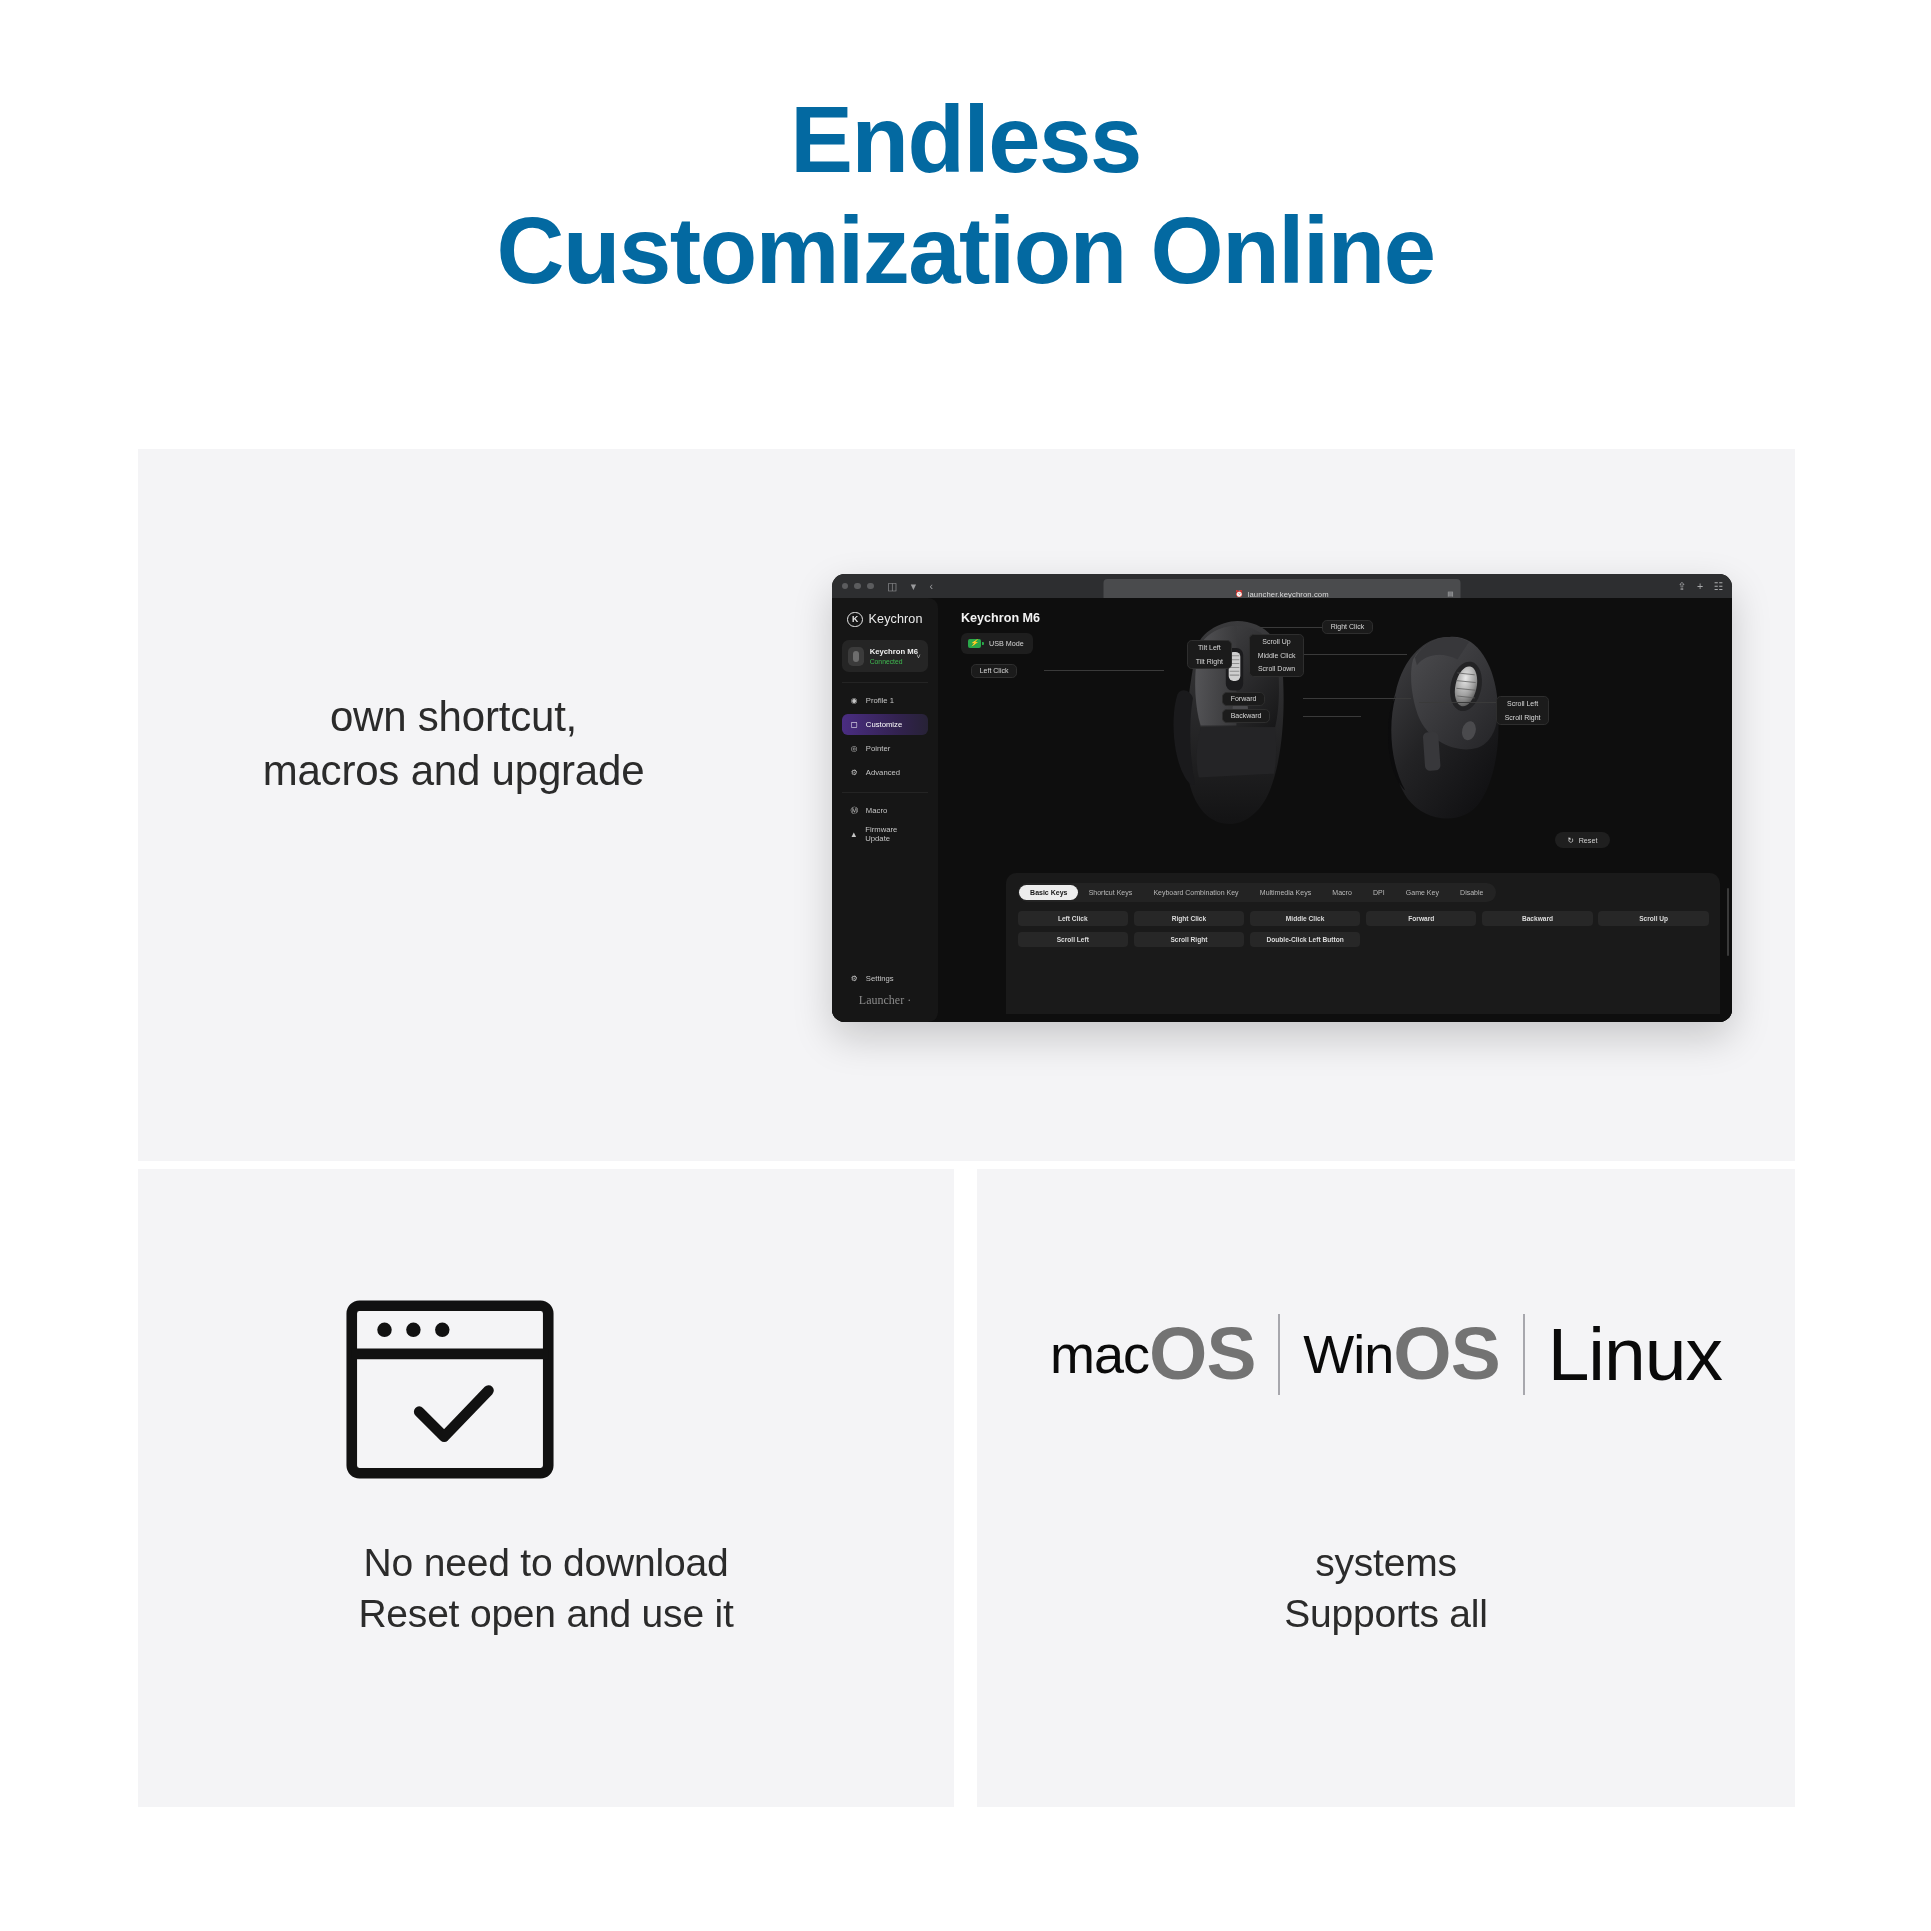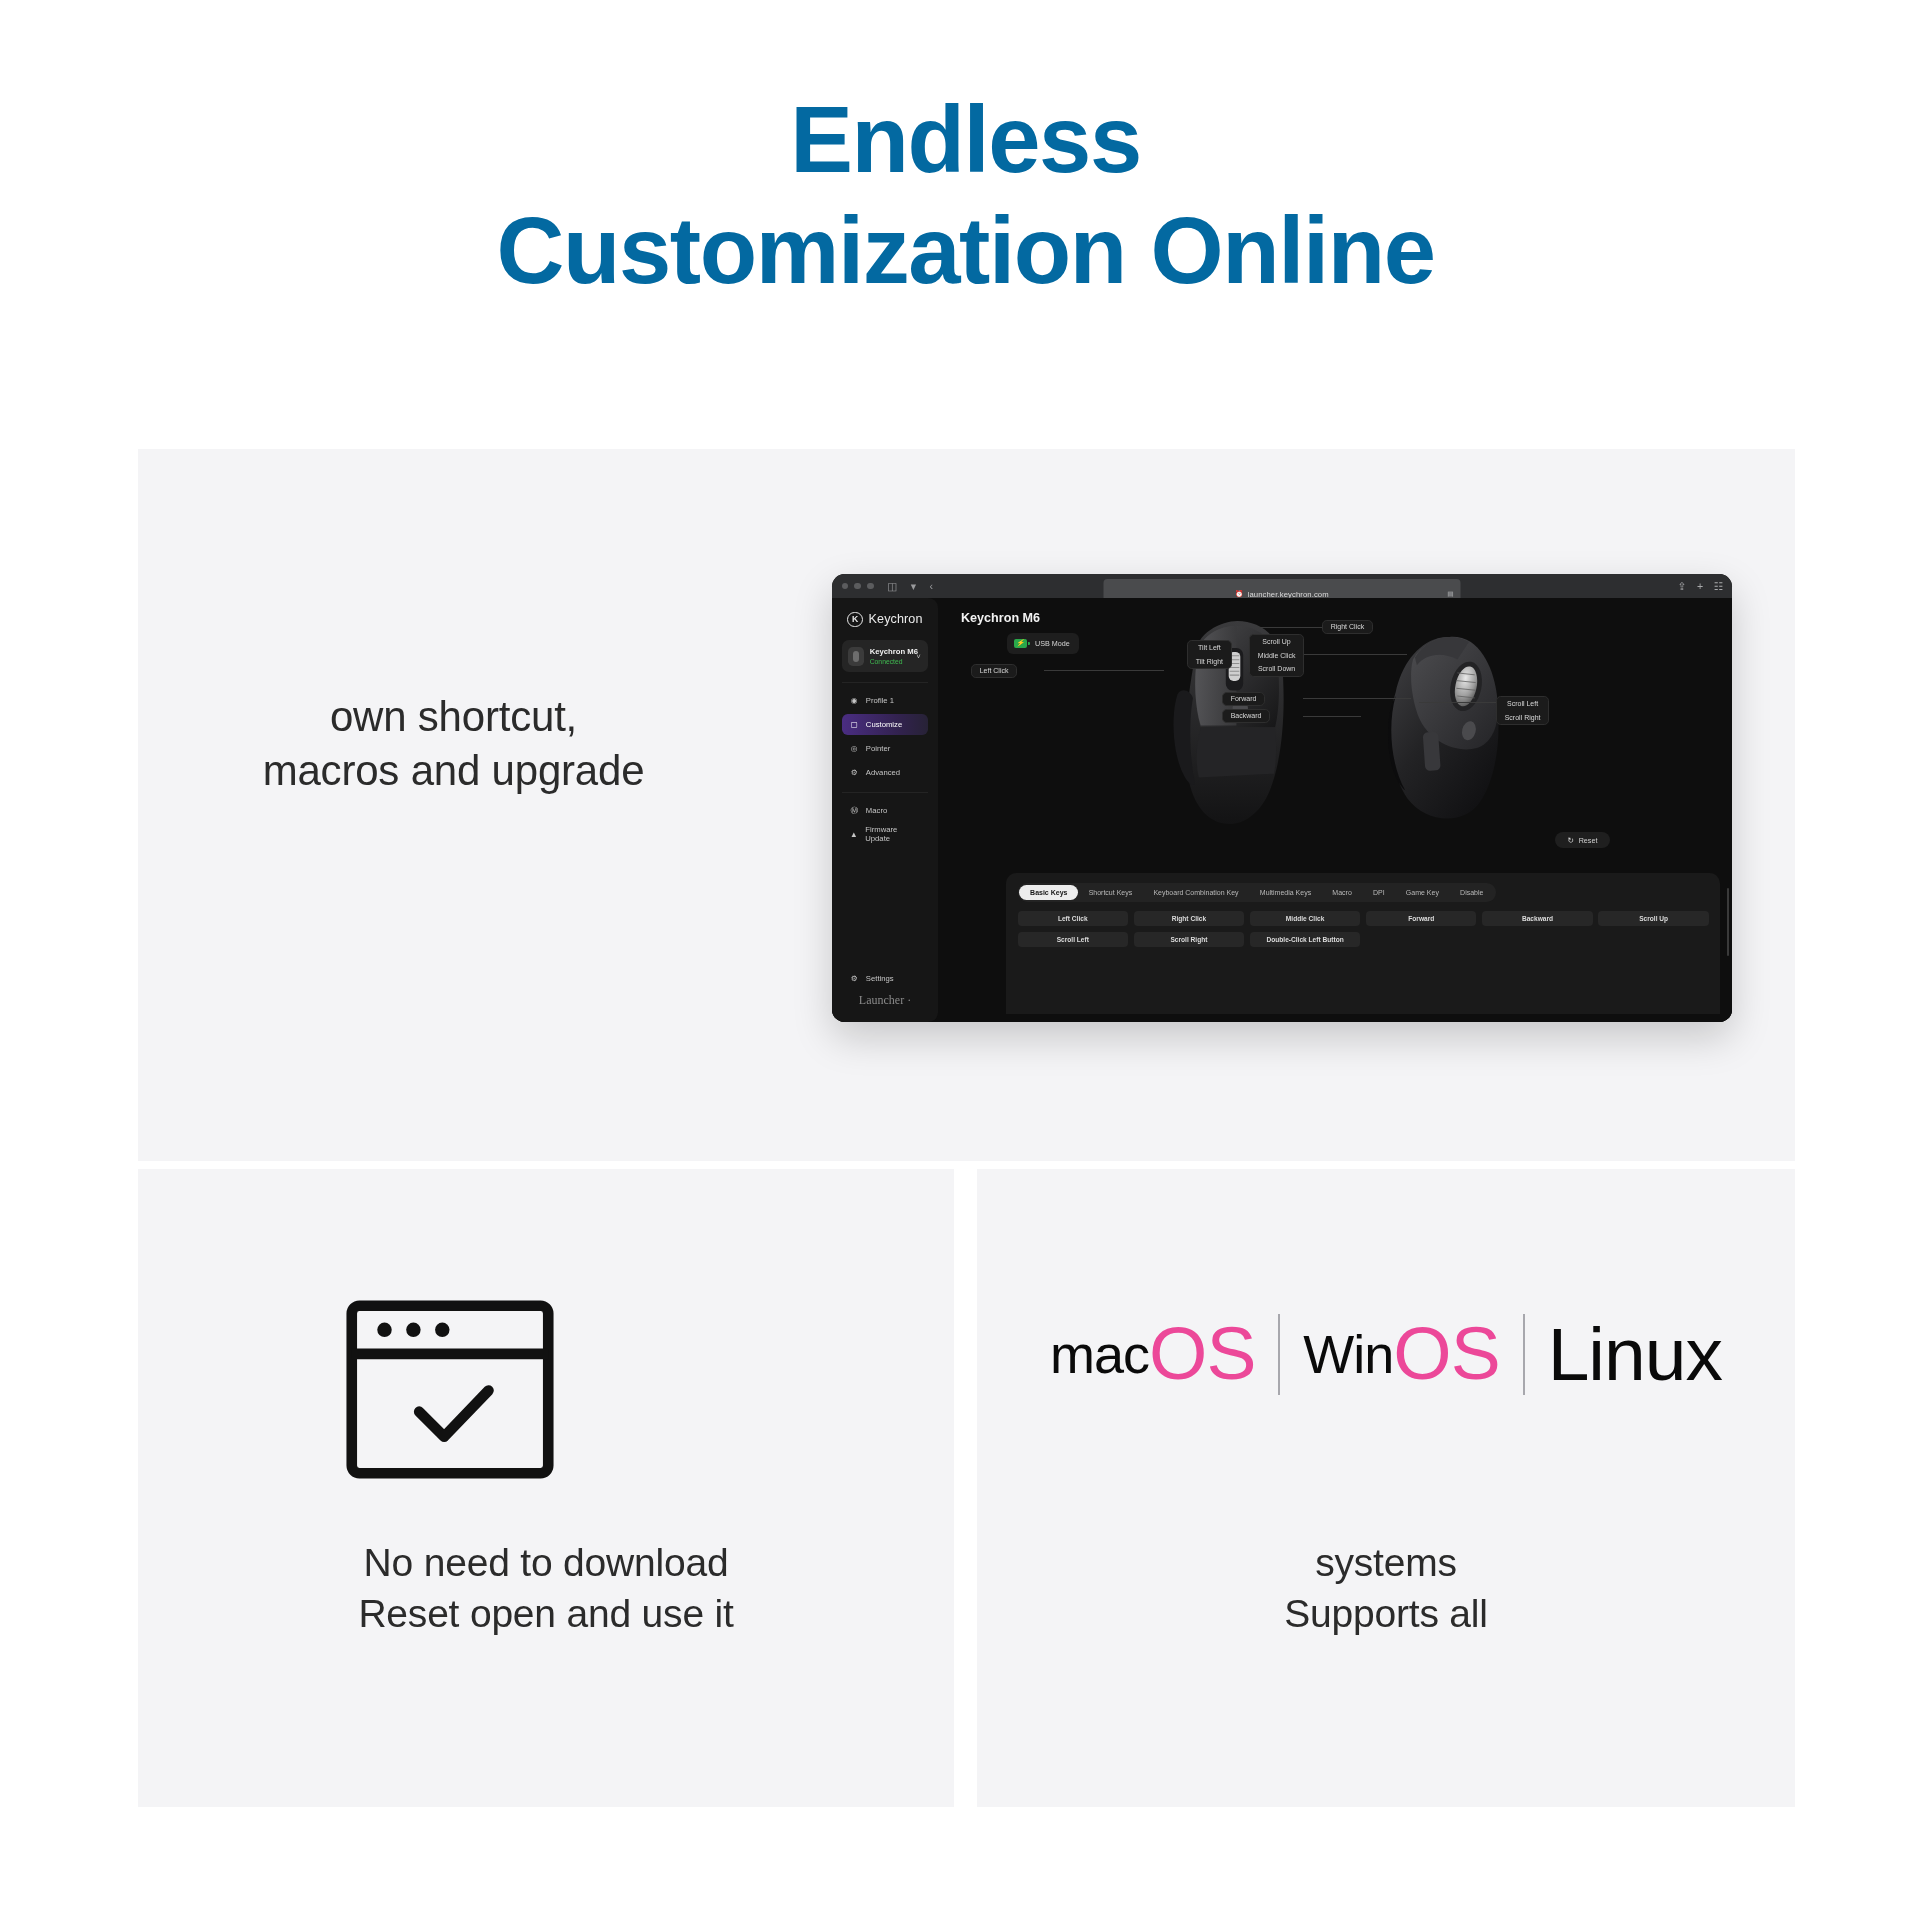--- a/index.html
+++ b/index.html
@@ -119,21 +119,21 @@
   }
   #nav-bottom { margin-top:auto; padding-bottom:10.6px; }
   #nav-bottom .navitem{ margin:0 9.7px 3.9px 9.7px;}
   #launcher-label{ text-align:center; font-size:12px; color:#8a8a8a; padding-bottom:3.9px;font-family:Liberation Serif, serif;}
 
   
   #main { flex:1; position:relative; background:#0e0e0e; }
   #main-title { position:absolute; left:23px; top:12.6px; font-size:12.6px; font-weight:700; color:#f2f2f2;}
   #mode-chip {
     position:absolute; left:23px; top:35px; height:21px; width:72px;
-    background:#1e1e1e; border-radius:6px; display:flex; align-items:center; gap:7.7px; padding:0 6.8px;margin-left:46px;
+    background:#1e1e1e; border-radius:6px; display:flex; align-items:center; gap:7.7px; padding:0 6.8px;
   }
   #mode-chip .batt {
     width:13.5px;height:8.7px;border-radius:1.9px;background:#2aa84a;position:relative;
     display:flex;align-items:center;justify-content:center;
   }
   #mode-chip .batt:after{content:"";position:absolute;right:-2.4px;top:2.4px;width:1.9px;height:3.9px;background:#2aa84a;border-radius:0 1px 1px 0;}
   #mode-chip .batt i{ color:#0c3d1b; font-size:6.8px; line-height:1;}
   #mode-chip .mtext{ font-size:7.2px; color:#d6d6d6;}
 
   
@@ -191,21 +191,21 @@
     text-align:center; font-size:39px; line-height:1.32; color:#2b2b2b; letter-spacing:-0.2px;
   }
 
   
   #os-row {
     position:absolute; left:977px; top:1311px; width:818px;
     display:flex; align-items:center; justify-content:center; gap:0;
   }
   .os-block { display:flex; flex-direction:row; align-items:center; line-height:0.93; padding:0 23px;}
   .os-top { font-size:54px; font-weight:500; letter-spacing:-1px; color:#0a0a0a;}
-  .os-bot { font-size:75px; font-weight:400; letter-spacing:-1px; color:#ec4899;}
+  .os-bot { font-size:75px; font-weight:700; letter-spacing:-1px; color:#737373;}
   .os-single { font-size:75px; font-weight:500; letter-spacing:-1px; color:#0a0a0a; padding:0 23px;}
   .os-div { width:1.9px; height:81px; background:#a7a7ad; }
   #cap-right {
     position:absolute; left:977px; top:1537px; width:818px;
     text-align:center; font-size:39px; line-height:1.32; color:#2b2b2b; letter-spacing:-0.2px;
   }
 </style>
 </head>
 <body>
 

